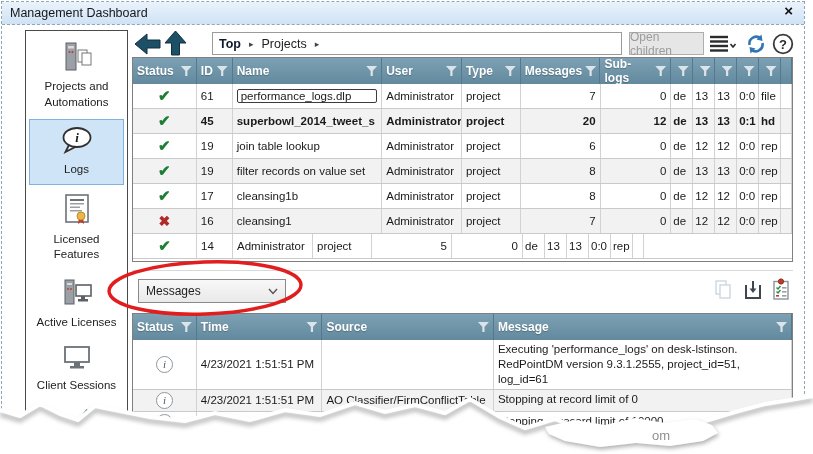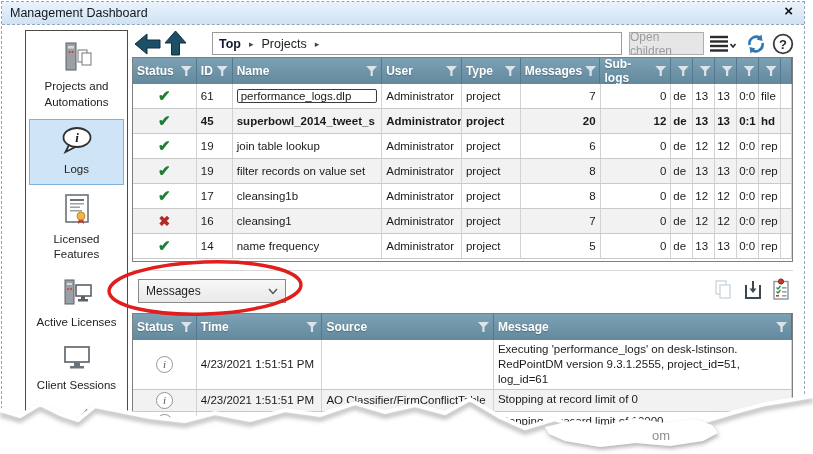--- a/index.html
+++ b/index.html
@@ -331,21 +331,20 @@
         <div class="td narrow" style="width: 22px;">12</div>
         <div class="td narrow" style="width: 22px;">0:0</div>
         <div class="td narrow" style="width: 22px;">rep</div>
         <div class="td narrow" style="width: 11px;"></div>
       </div>
       <div class="tr">
         <div class="td center" style="width: 64px;">
           <span class="check">✔</span>
         </div>
         <div class="td" style="width: 36px;">14</div>
-        <div class="td" style="width: 150px;">name frequency</div>
         <div class="td" style="width: 80px;">Administrator</div>
         <div class="td" style="width: 59px;">project</div>
         <div class="td right" style="width: 80px;">5</div>
         <div class="td right" style="width: 71px;">0</div>
         <div class="td narrow" style="width: 22px;">de</div>
         <div class="td narrow" style="width: 22px;">13</div>
         <div class="td narrow" style="width: 22px;">13</div>
         <div class="td narrow" style="width: 22px;">0:0</div>
         <div class="td narrow" style="width: 22px;">rep</div>
         <div class="td narrow" style="width: 11px;"></div>

